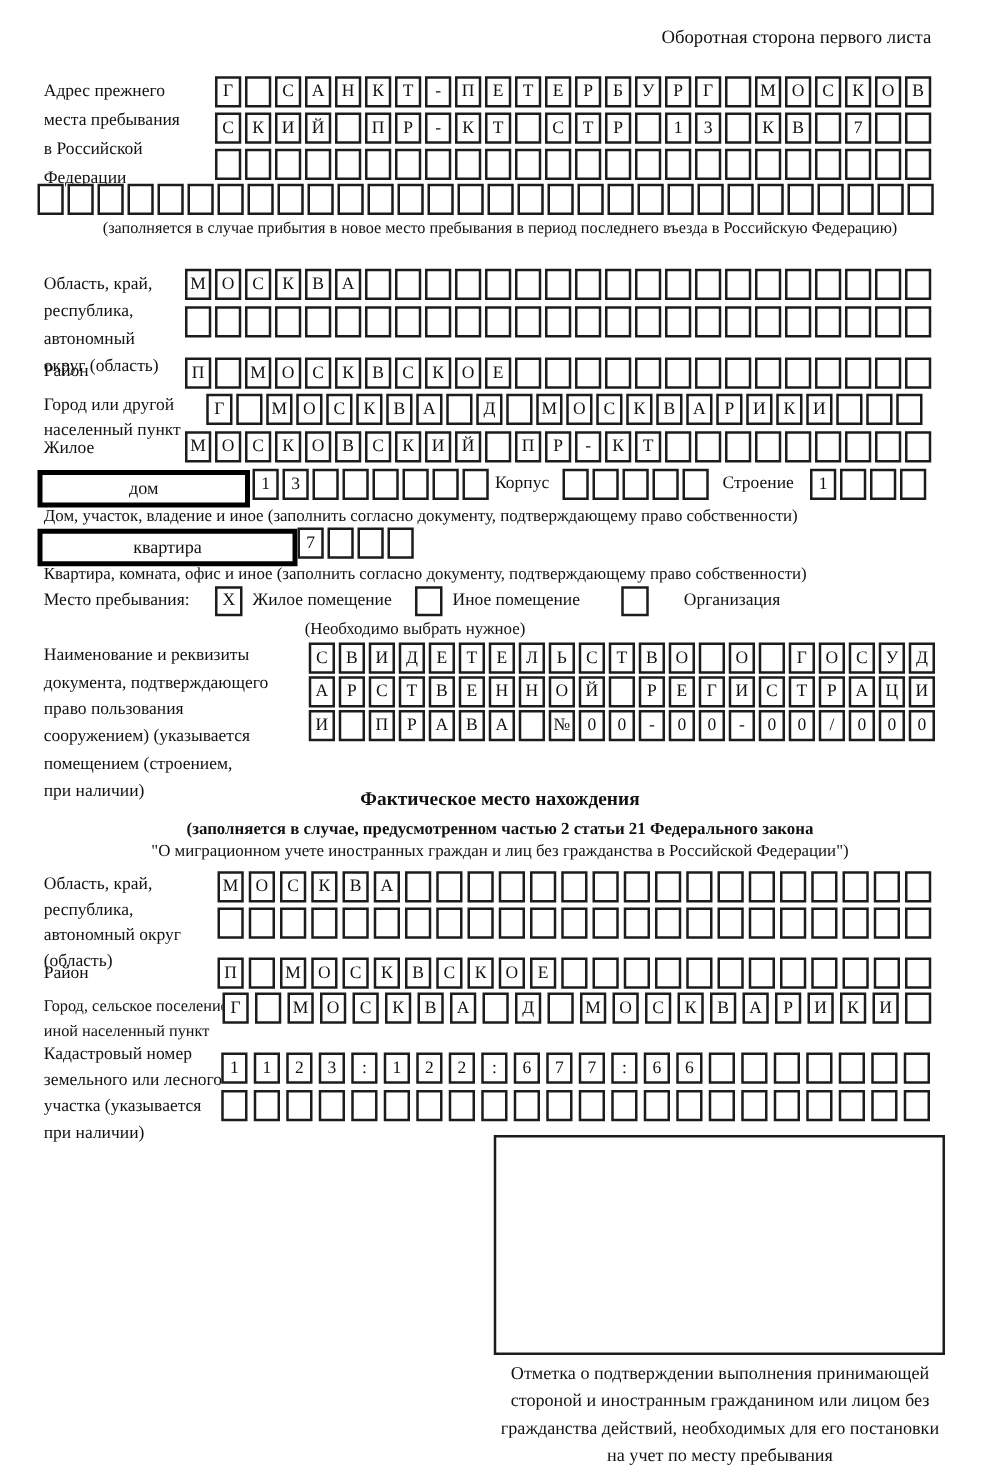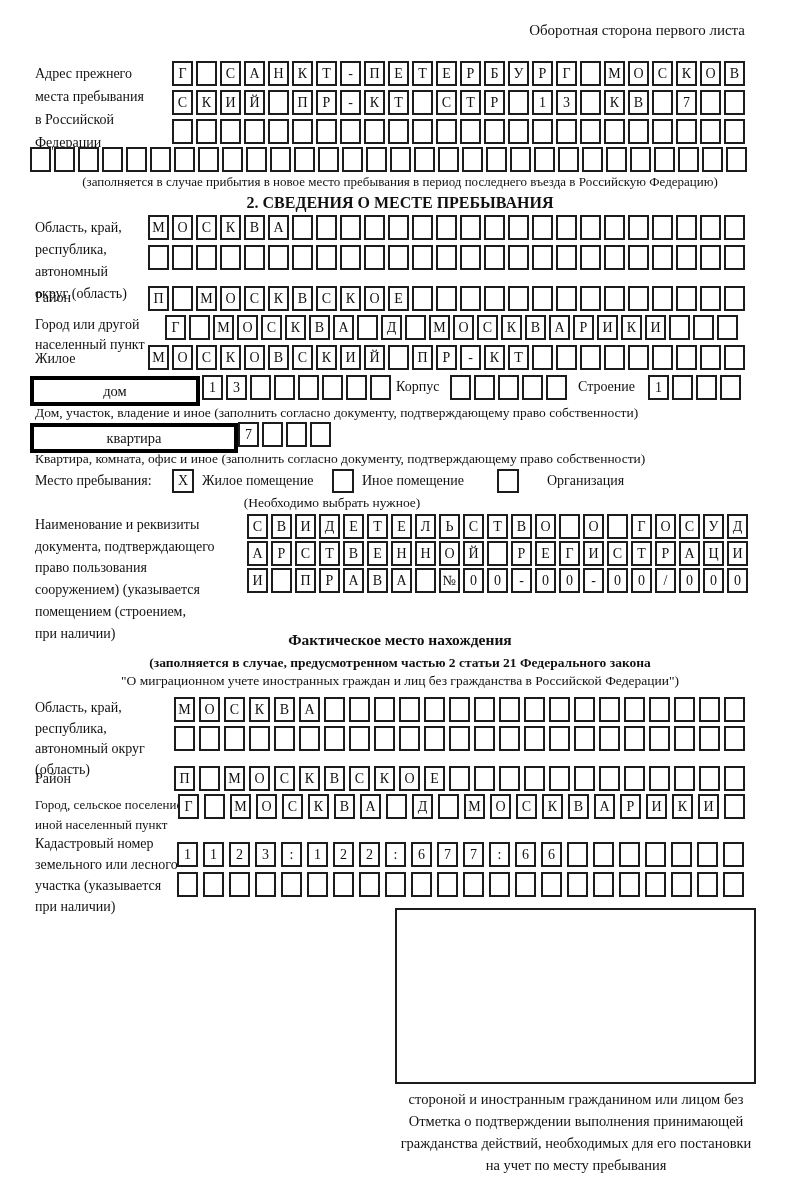--- a/index.html
+++ b/index.html
@@ -153,21 +153,20 @@
       <span class="cell"></span>
       <span class="cell"></span>
       <span class="cell"></span>
       <span class="cell"></span>
       <span class="cell"></span>
       <span class="cell"></span>
       <span class="cell"></span>
     </div>
   <div class="note center" style="top:174px;">(заполняется в случае прибытия в новое место пребывания в период последнего въезда в Российскую Федерацию)</div>
 
-  <div class="h-title" style="top:194px;">2. СВЕДЕНИЯ О МЕСТЕ ПРЕБЫВАНИЯ</div>
 
   <div class="lbl" style="left:35px;top:217px;">
     <span>Область, край,</span>
     <span>республика,</span>
     <span>автономный</span>
     <span>округ (область)</span>
   </div>
   <div class="cellrow" style="left:148px;top:215px;">
       <span class="cell">М</span>
       <span class="cell">О</span>
@@ -607,19 +606,19 @@
       <span class="cell"></span>
       <span class="cell"></span>
       <span class="cell"></span>
       <span class="cell"></span>
       <span class="cell"></span>
       <span class="cell"></span>
     </div>
 
   <div class="stampbox"></div>
   <div class="caption">
+    <span>Отметка о подтверждении выполнения принимающей</span>
     <span>стороной и иностранным гражданином или лицом без</span>
-    <span>Отметка о подтверждении выполнения принимающей</span>
     <span>гражданства действий, необходимых для его постановки</span>
     <span>на учет по месту пребывания</span>
   </div>
 
 </div>
 
 </body></html>

